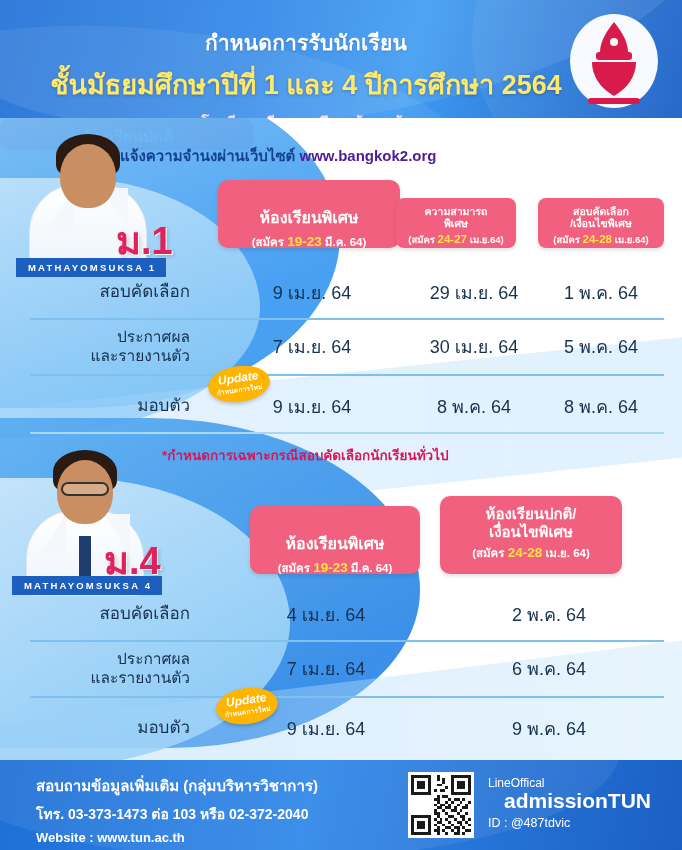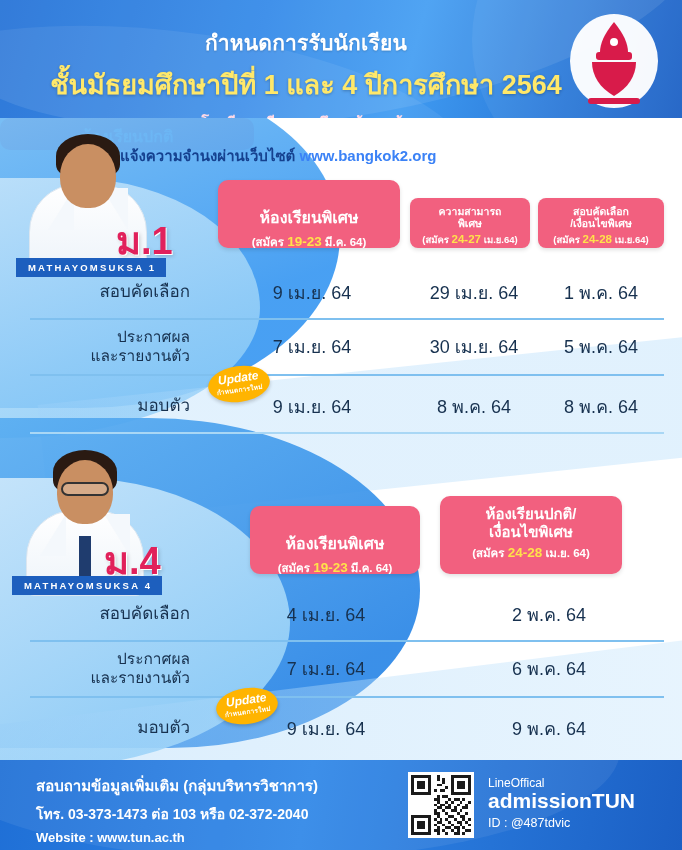--- a/index.html
+++ b/index.html
@@ -155,21 +155,21 @@
     padding: 4px 10px 4px 12px;
     white-space: nowrap;
   }
   .ribbon-m1 { left: 16px; top: 140px; }
   .ribbon-m4 { left: 12px; top: 458px; }
 
   .announce {
     position: absolute; left: 120px; top: 26px;
     font-size: 15px; font-weight: bold; color: #15418f;
   }
-  .announce .url { color: #3b82f6; }
+  .announce .url { color: #4c1d95; }
 
   .note-star {
     position: absolute; left: 162px; top: 326px;
     font-size: 13.5px; font-weight: bold; color: #d6185a;
   }
 
   
   .pink-box {
     position: absolute;
     background: #f2607f;
@@ -192,21 +192,21 @@
 
   .sub-box {
     position: absolute; background: #f2607f; border-radius: 8px;
     color: #ffffff; text-align: center;
     box-shadow: 0 2px 4px rgba(0,0,0,.12);
   }
   .sub-box .l1 { font-size: 10.5px; font-weight: bold; padding-top: 7px; line-height: 1.15; }
   .sub-box .l2 { font-size: 9.5px; font-weight: bold; padding-top: 3px; }
   .sub-box .l2 .hl { color: #ffe24a; font-size: 11.5px; }
 
-  .sub-a { left: 410px; top: 80px; width: 120px; height: 50px; }
+  .sub-a { left: 396px; top: 80px; width: 120px; height: 50px; }
   .sub-b { left: 538px; top: 80px; width: 126px; height: 50px; }
 
   .box-m4-special { left: 250px; top: 388px; width: 170px; height: 68px; }
   .box-m4-normal { left: 440px; top: 378px; width: 182px; height: 78px; }
   .box-m4-normal .pink-title { font-size: 15px; line-height: 1.2; padding-top: 9px; }
 
   
   .row {
     position: absolute; left: 30px; width: 634px; height: 52px;
   }
@@ -265,21 +265,21 @@
   .f-l3 { font-size: 13px; font-weight: bold; margin-top: 5px; }
 
   .qr {
     position: absolute; left: 408px; top: 12px; width: 66px; height: 66px;
     background: #ffffff; padding: 3px;
   }
   .qr-inner { width: 100%; height: 100%; }
 
   .line-block { position: absolute; left: 488px; top: 16px; color: #ffffff; }
   .l-1 { font-size: 12px; }
-  .l-2 { font-size: 21px; font-weight: bold; color: #ffffff; margin-top: -1px; }
+  .l-2 { font-size: 21px; font-weight: bold; color: #ffffff; margin-top: -1px; margin-left: 16px; }
   .l-3 { font-size: 12.5px; margin-top: 3px; }
 </style>
 </head>
 <body>
 
 <div id="page">
 
   <div class="header">
     <div class="swirl1"></div>
     <div class="swirl2"></div>
@@ -379,20 +379,21 @@
       <div class="cell c-m1-b">8 พ.ค. 64</div>
       <div class="cell c-m1-c">8 พ.ค. 64</div>
     </div>
     <div class="divider pale" style="top:314px"></div>
 
     <div class="update update-1">
       <div class="u1">Update</div>
       <div class="u2">กำหนดการใหม่</div>
     </div>
 
+    <div class="note-star">*กำหนดการเฉพาะกรณีสอบคัดเลือกนักเรียนทั่วไป</div>
 
     <div class="photo photo-m4">
       <div class="person-body"></div>
       <div class="collar-l"></div>
       <div class="collar-r"></div>
       <div class="person-tie"></div>
       <div class="person-hair"></div>
       <div class="person-head"></div>
       <div class="glasses"></div>
     </div>

